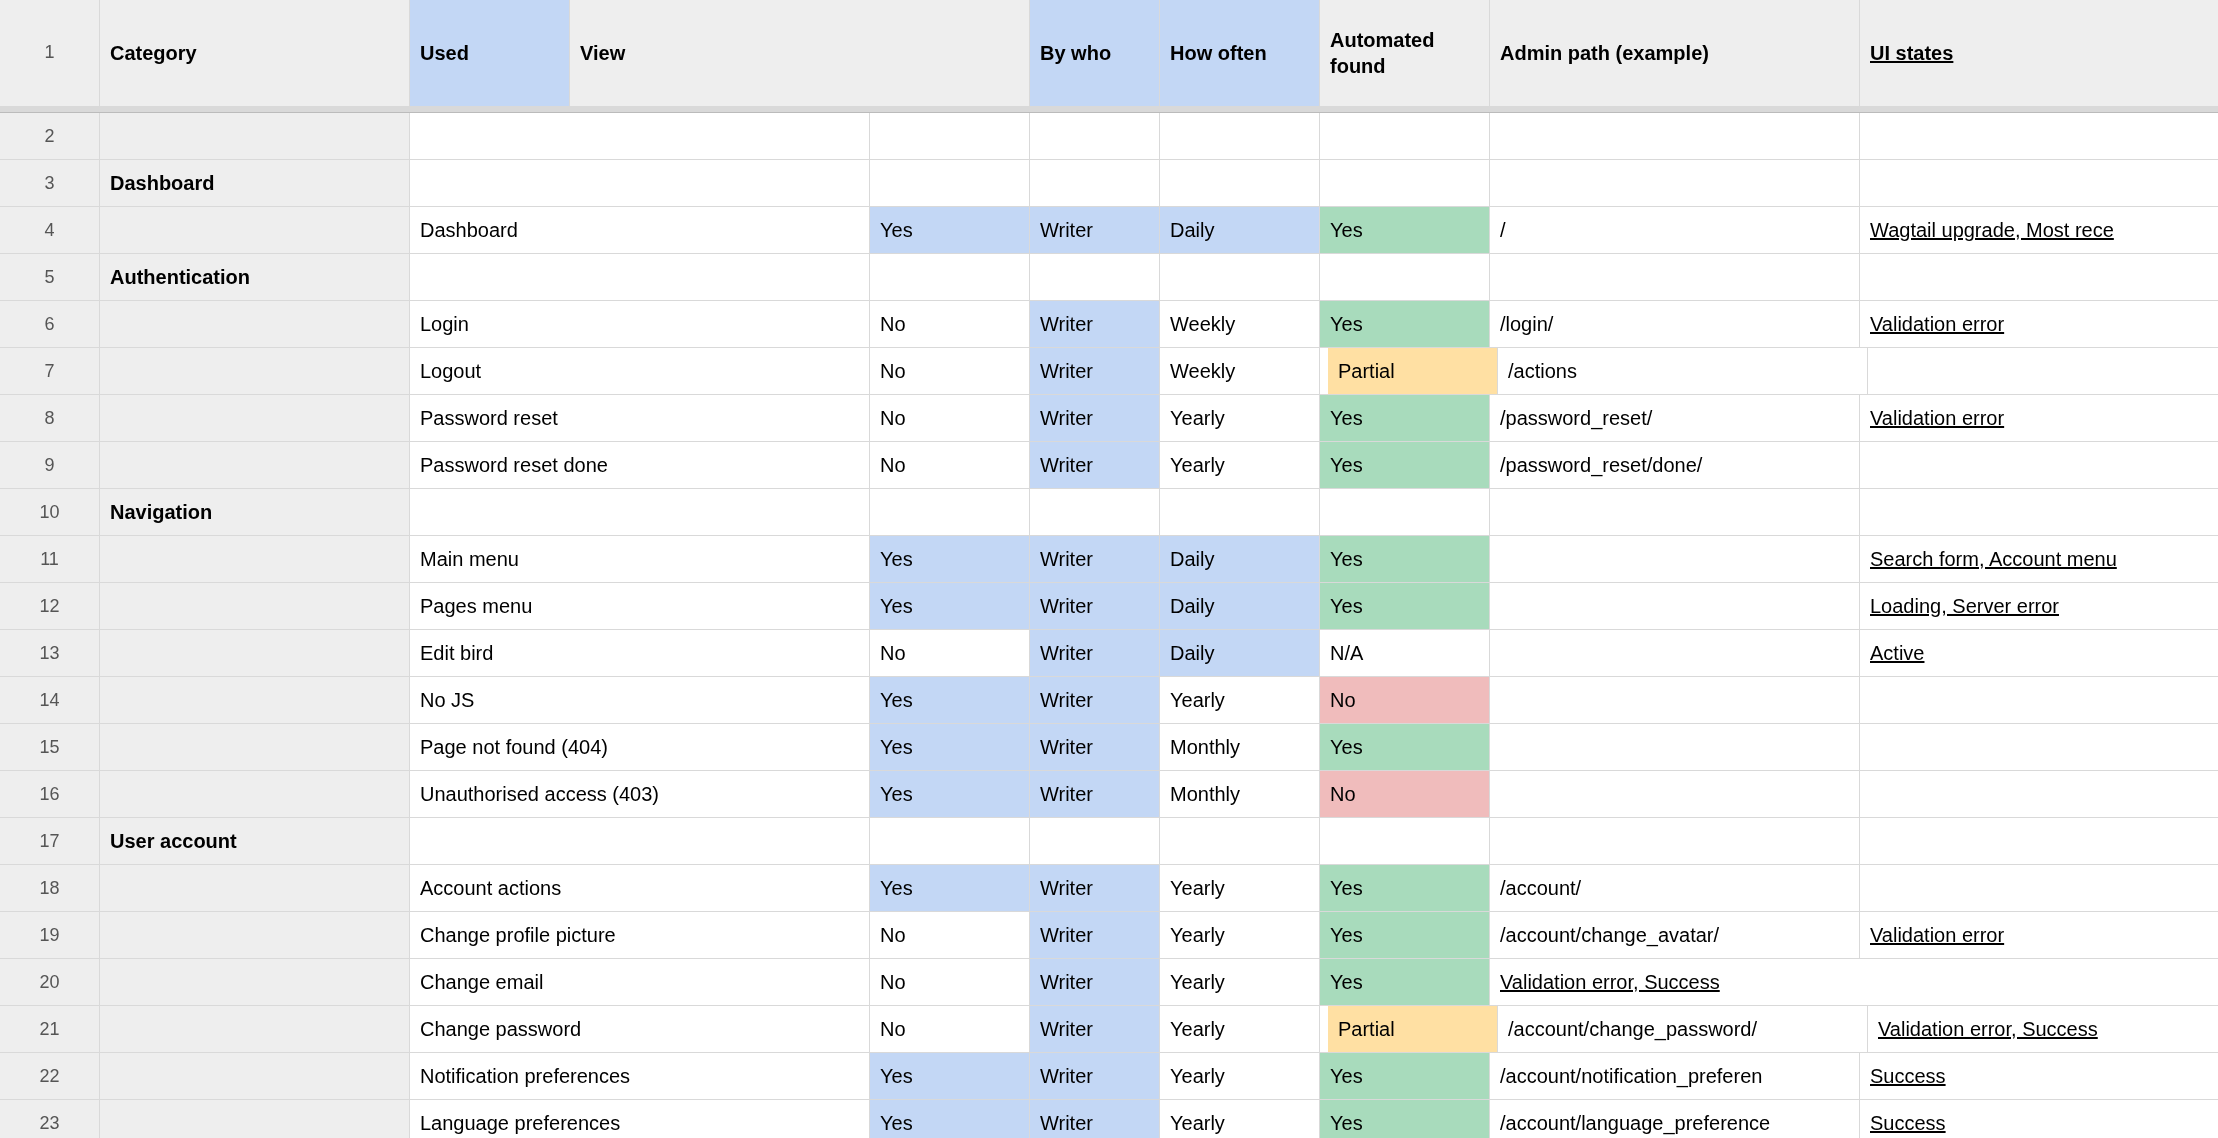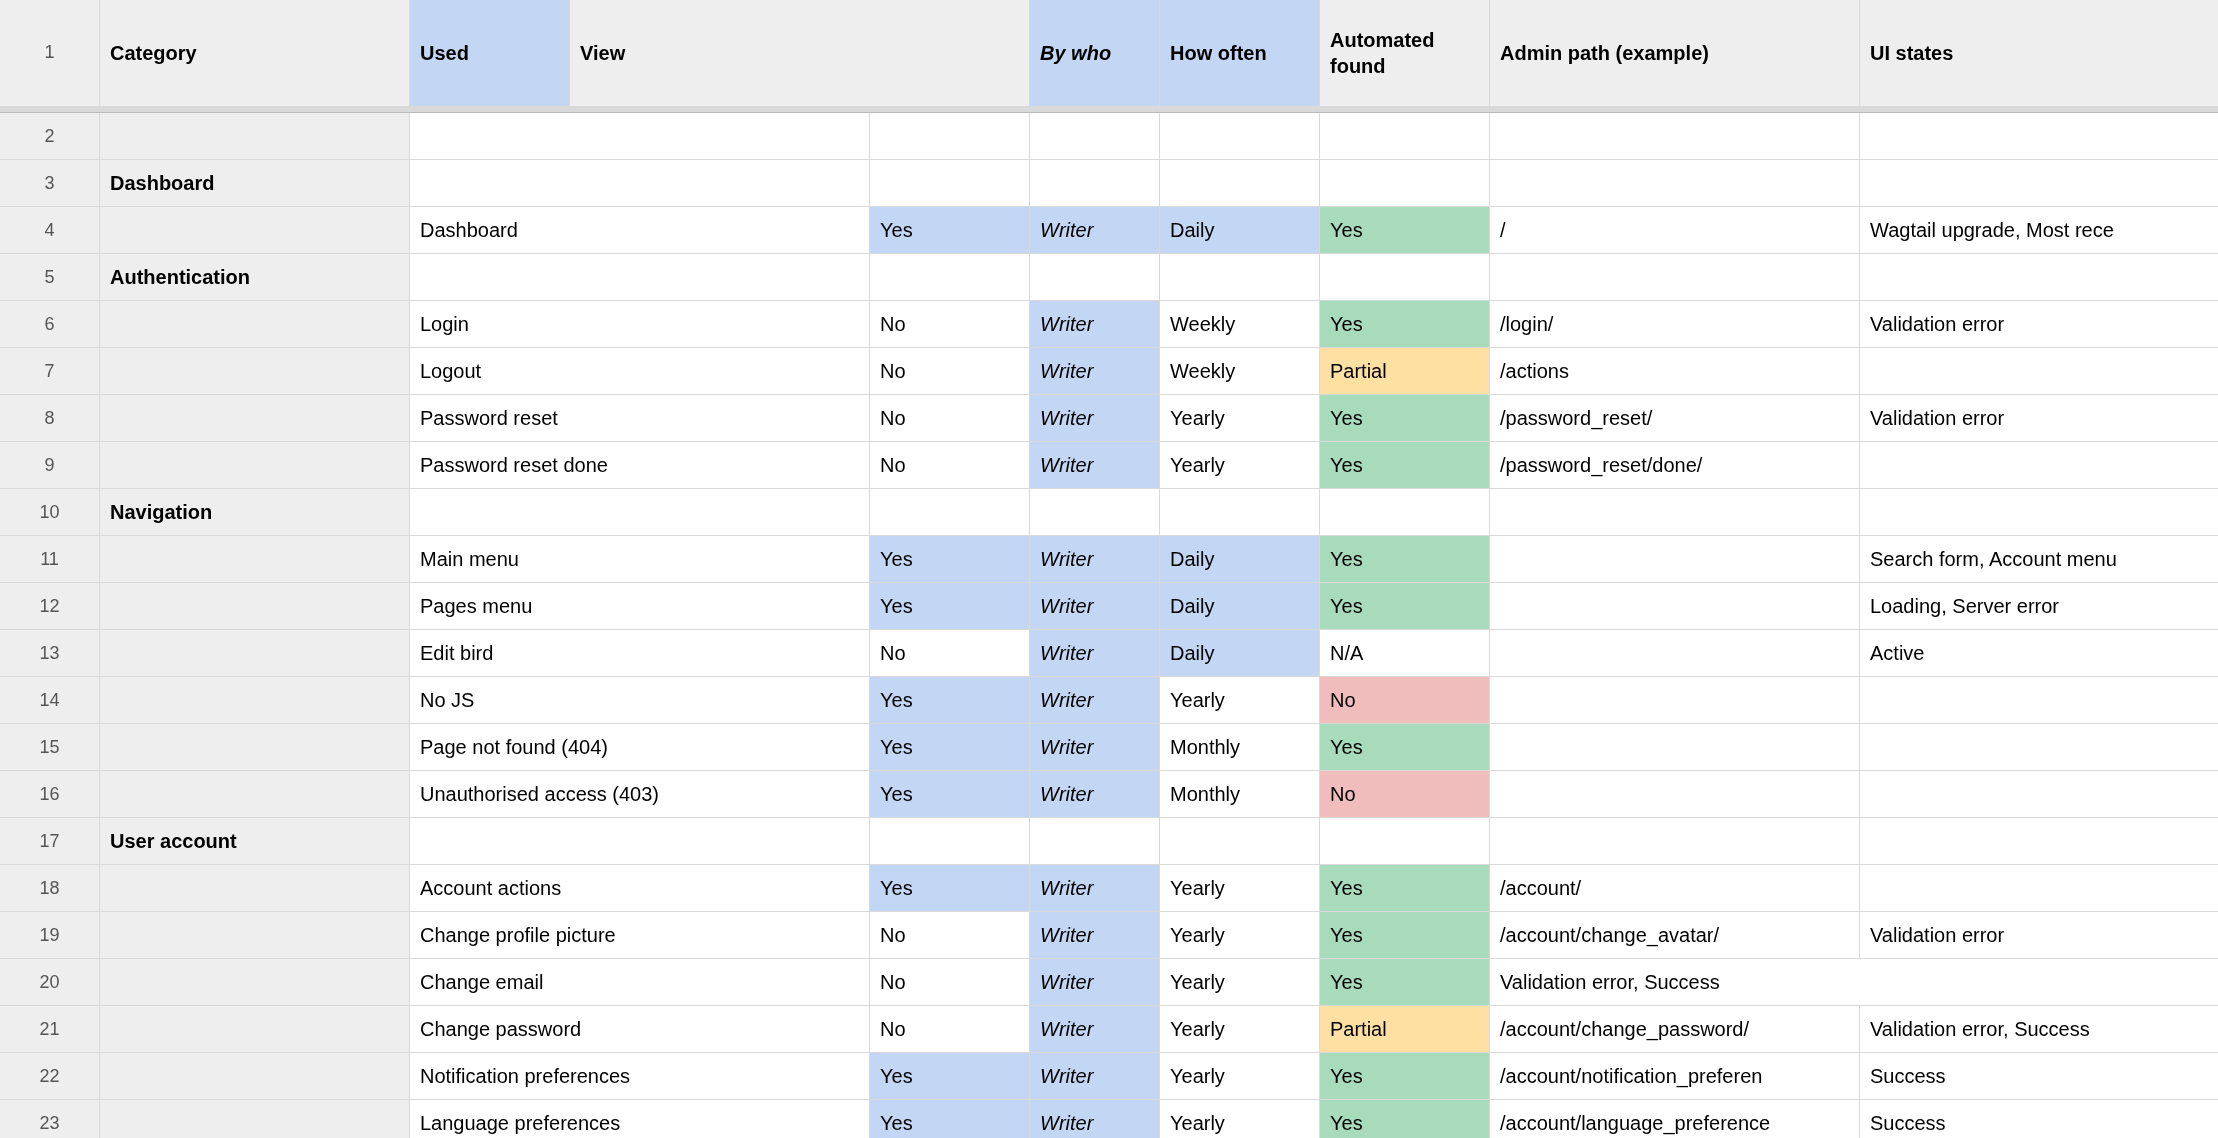--- a/index.html
+++ b/index.html
@@ -4,35 +4,35 @@
 <style>
   * { box-sizing: border-box; }
   html, body { margin: 0; padding: 0; font-family: Arial, Helvetica, sans-serif; font-size: 20px; color: #000; background: #fff; }
   .sheet { display: flex; flex-direction: column; width: 2218px; }
   .row { display: flex; border-bottom: 1px solid #d9d9d9; }
   .cell { border-right: 1px solid #d9d9d9; padding: 8px 10px; display: flex; align-items: center; overflow: hidden; white-space: nowrap; }
   .rownum { width: 100px; min-width: 100px; background: #eeeeee; color: #555; justify-content: center; font-size: 18px; }
   .col-a { width: 310px; min-width: 310px; }
   .col-b { width: 460px; min-width: 460px; }
   .col-c { width: 160px; min-width: 160px; }
-  .col-d { width: 130px; min-width: 130px; font-style: italic; }
+  .col-d { width: 130px; min-width: 130px; }
   .col-e { width: 160px; min-width: 160px; }
   .col-f { width: 170px; min-width: 170px; }
   .col-g { width: 370px; min-width: 370px; }
-  .col-h { width: 358px; min-width: 358px; border-right: none; }
+  .col-h { width: 358px; min-width: 358px; border-right: none; text-decoration: underline; }
   .header-row .cell { background: #eeeeee; font-weight: bold; height: 106px; white-space: normal; line-height: 1.3; }
   .header-row .rownum { font-weight: normal; }
   .header-row .hl { background: #c3d7f5; }
   .freeze-bar { height: 6px; background: #d9d9d9; border-bottom: 1px solid #bbb; }
   .data-row .cell { height: 46px; }
   .cat-cell { background: #eeeeee; font-weight: bold; }
   .empty-cat { background: #eeeeee; }
   .bg-blue { background: #c3d7f5; }
   .bg-green { background: #a8dbbc; }
-  .bg-yellow { background: #ffe0a3; }
+  .bg-yellow { background: #ffe0a3; margin-left: 8px; }
   .bg-red { background: #f0bcbc; }
 </style>
 </head>
 <body>
 
 <div class="sheet">
 
   <div class="row header-row">
     <div class="cell rownum">1</div>
     <div class="cell col-a">Category</div>

